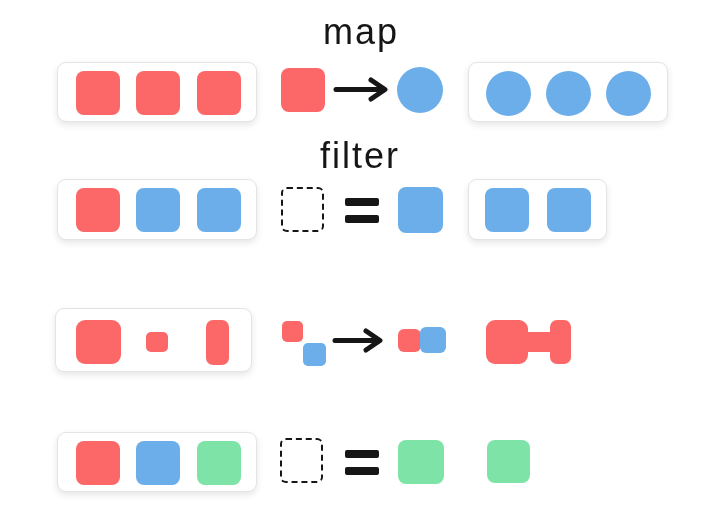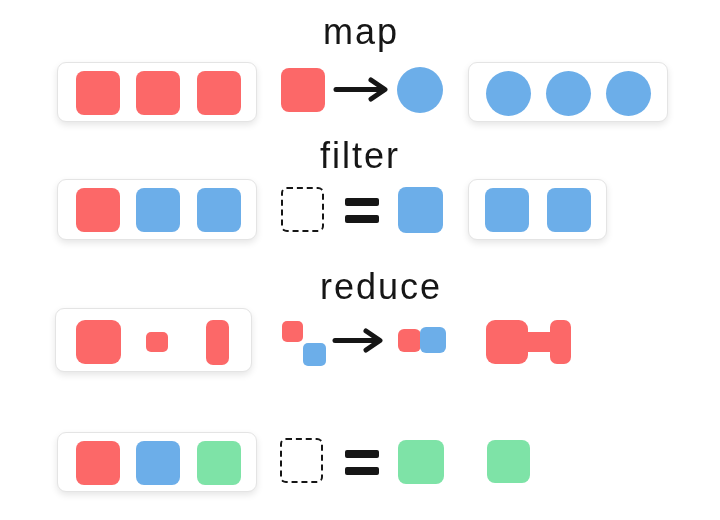--- a/index.html
+++ b/index.html
@@ -64,21 +64,20 @@
     <div class="bar"></div>
   </div>
 
   <div class="sq blue abs" style="left:398px;top:187px;width:45px;height:46px"></div>
 
   <div class="card" style="left:468px;top:179px;width:139px;height:61px">
     <div class="sq blue" style="left:16px;top:8px"></div>
     <div class="sq blue" style="left:78px;top:8px"></div>
   </div>
 
-  <div class="row-title" style="left:381px;top:265px">reduce</div>
 
   <div class="card" style="left:55px;top:308px;width:197px;height:64px">
     <div class="red" style="left:20px;top:11px;width:45px;height:44px;border-radius:9px"></div>
     <div class="red" style="left:90px;top:23px;width:22px;height:20px;border-radius:5px"></div>
     <div class="red" style="left:150px;top:11px;width:23px;height:45px;border-radius:7px"></div>
   </div>
 
   <div class="red abs" style="left:282px;top:321px;width:21px;height:21px;border-radius:5px"></div>
   <div class="blue abs" style="left:303px;top:343px;width:23px;height:23px;border-radius:5px"></div>
 

